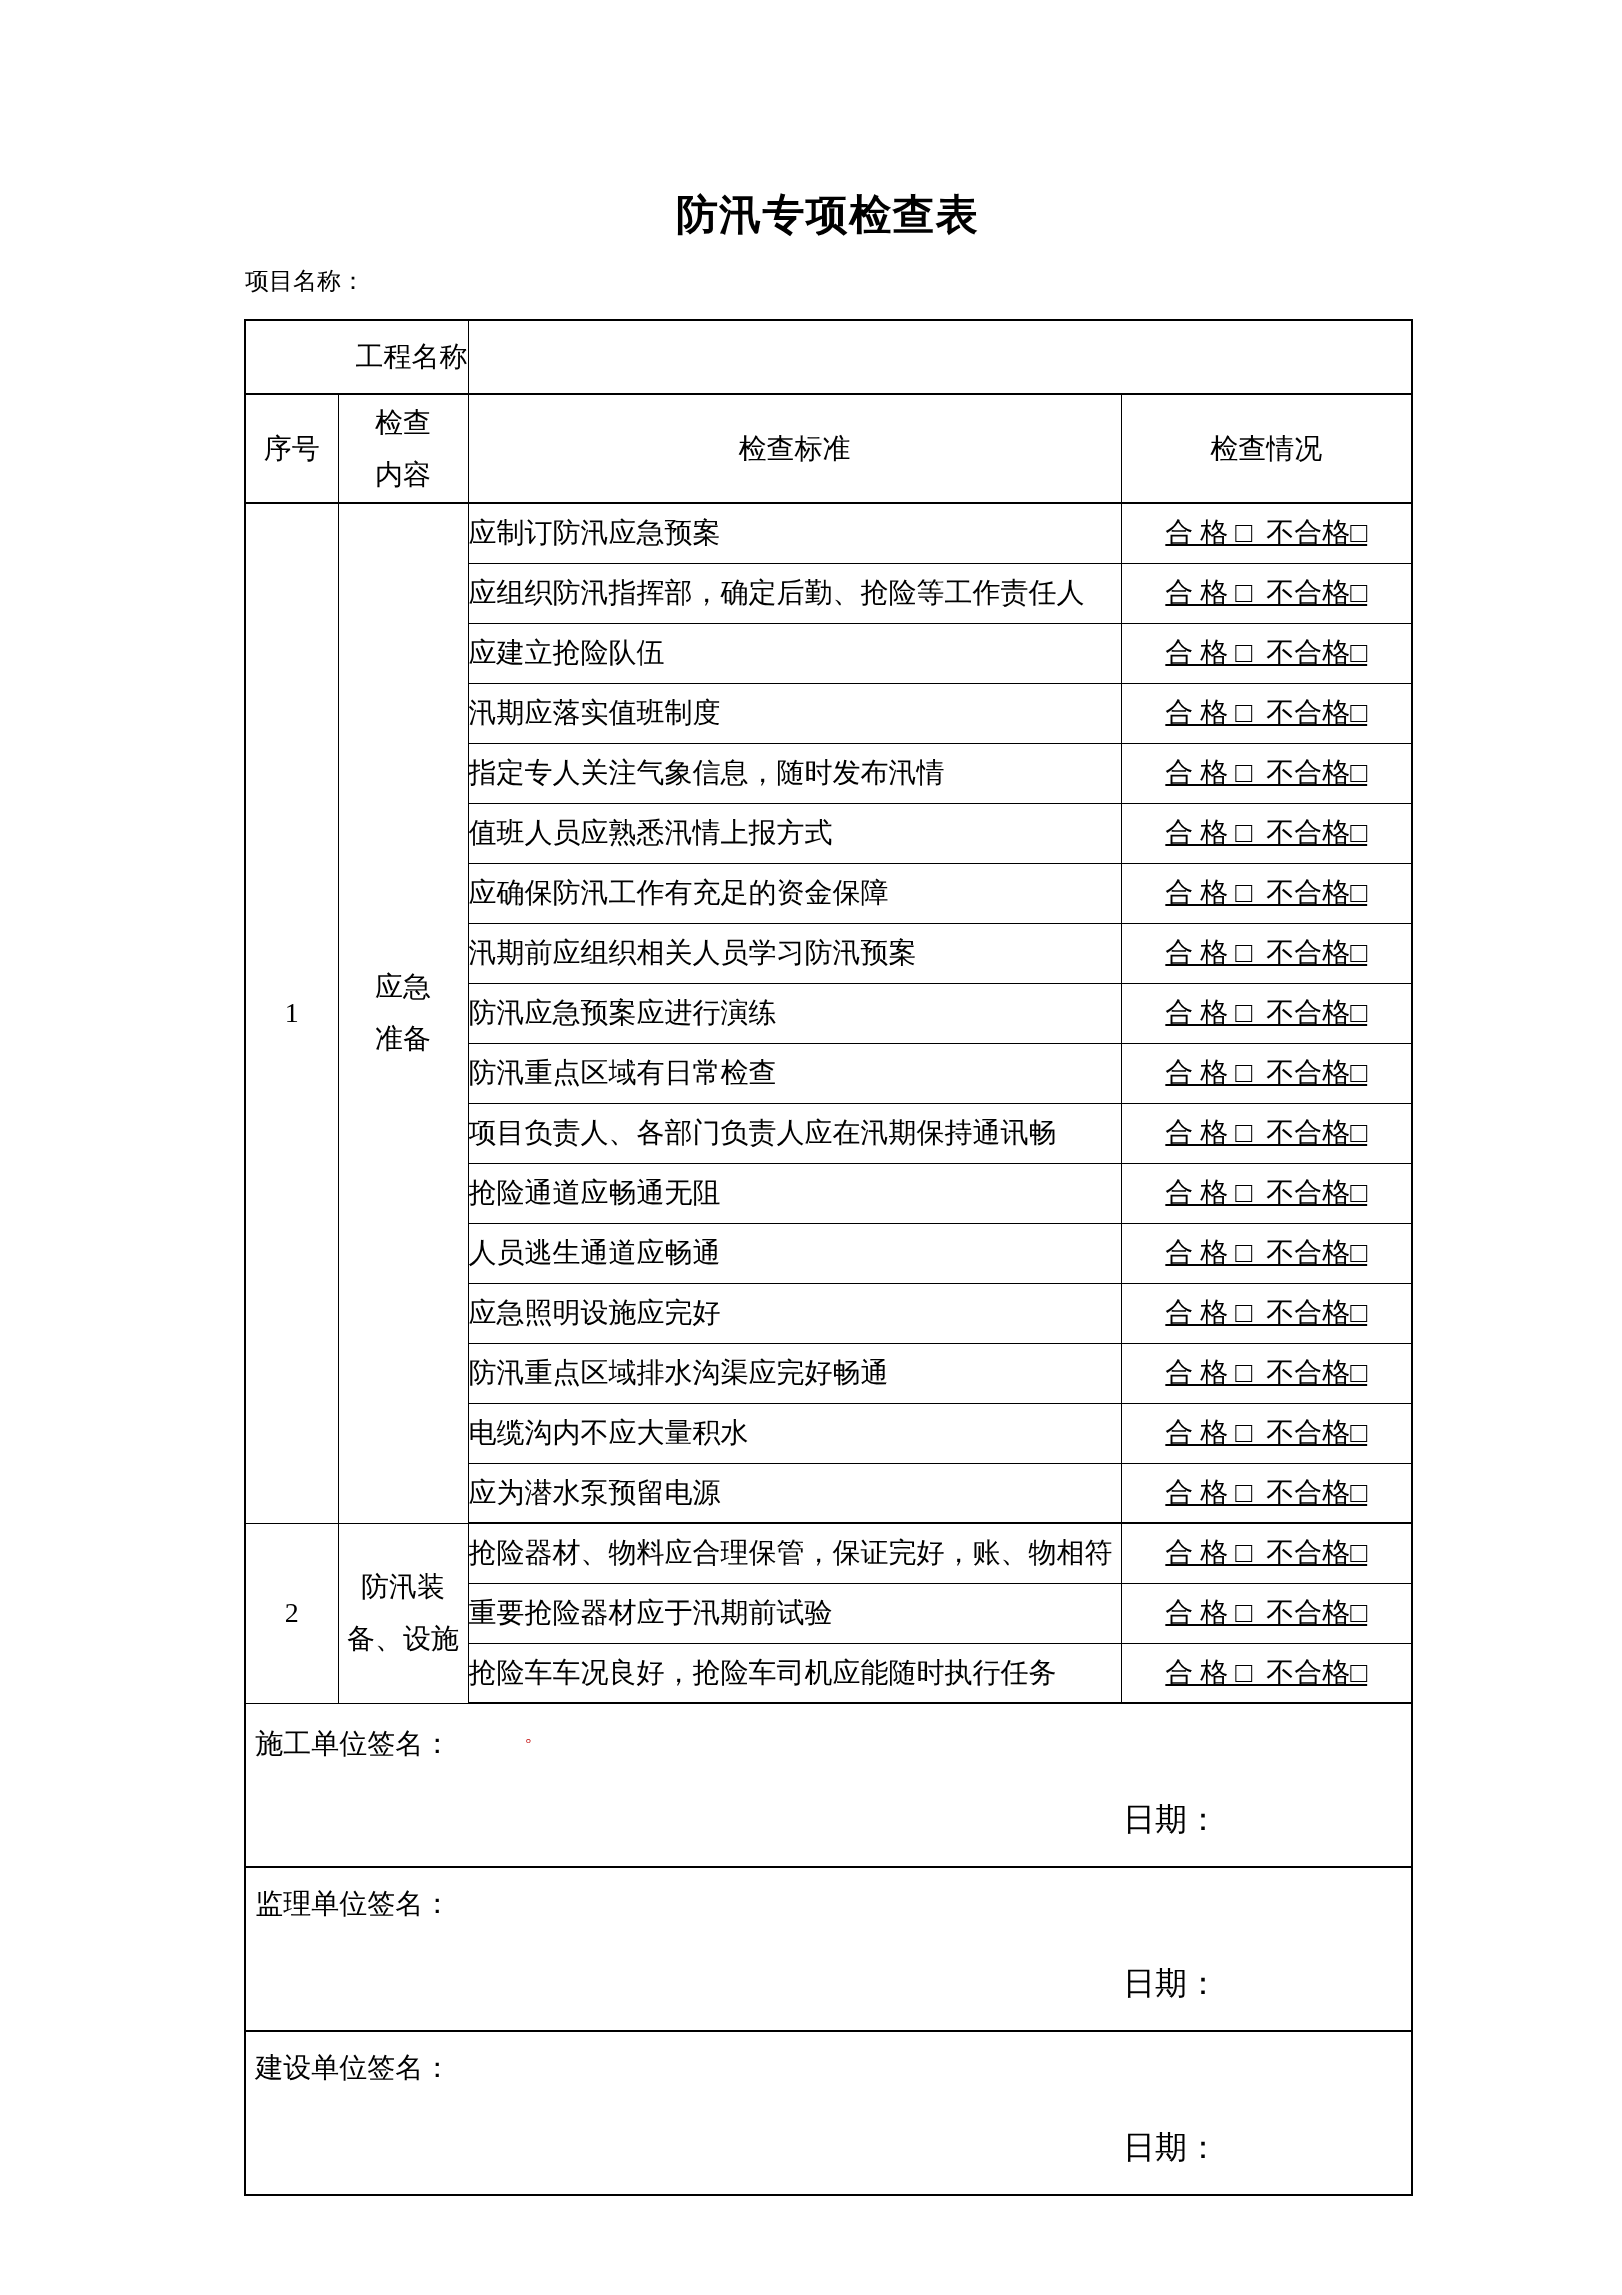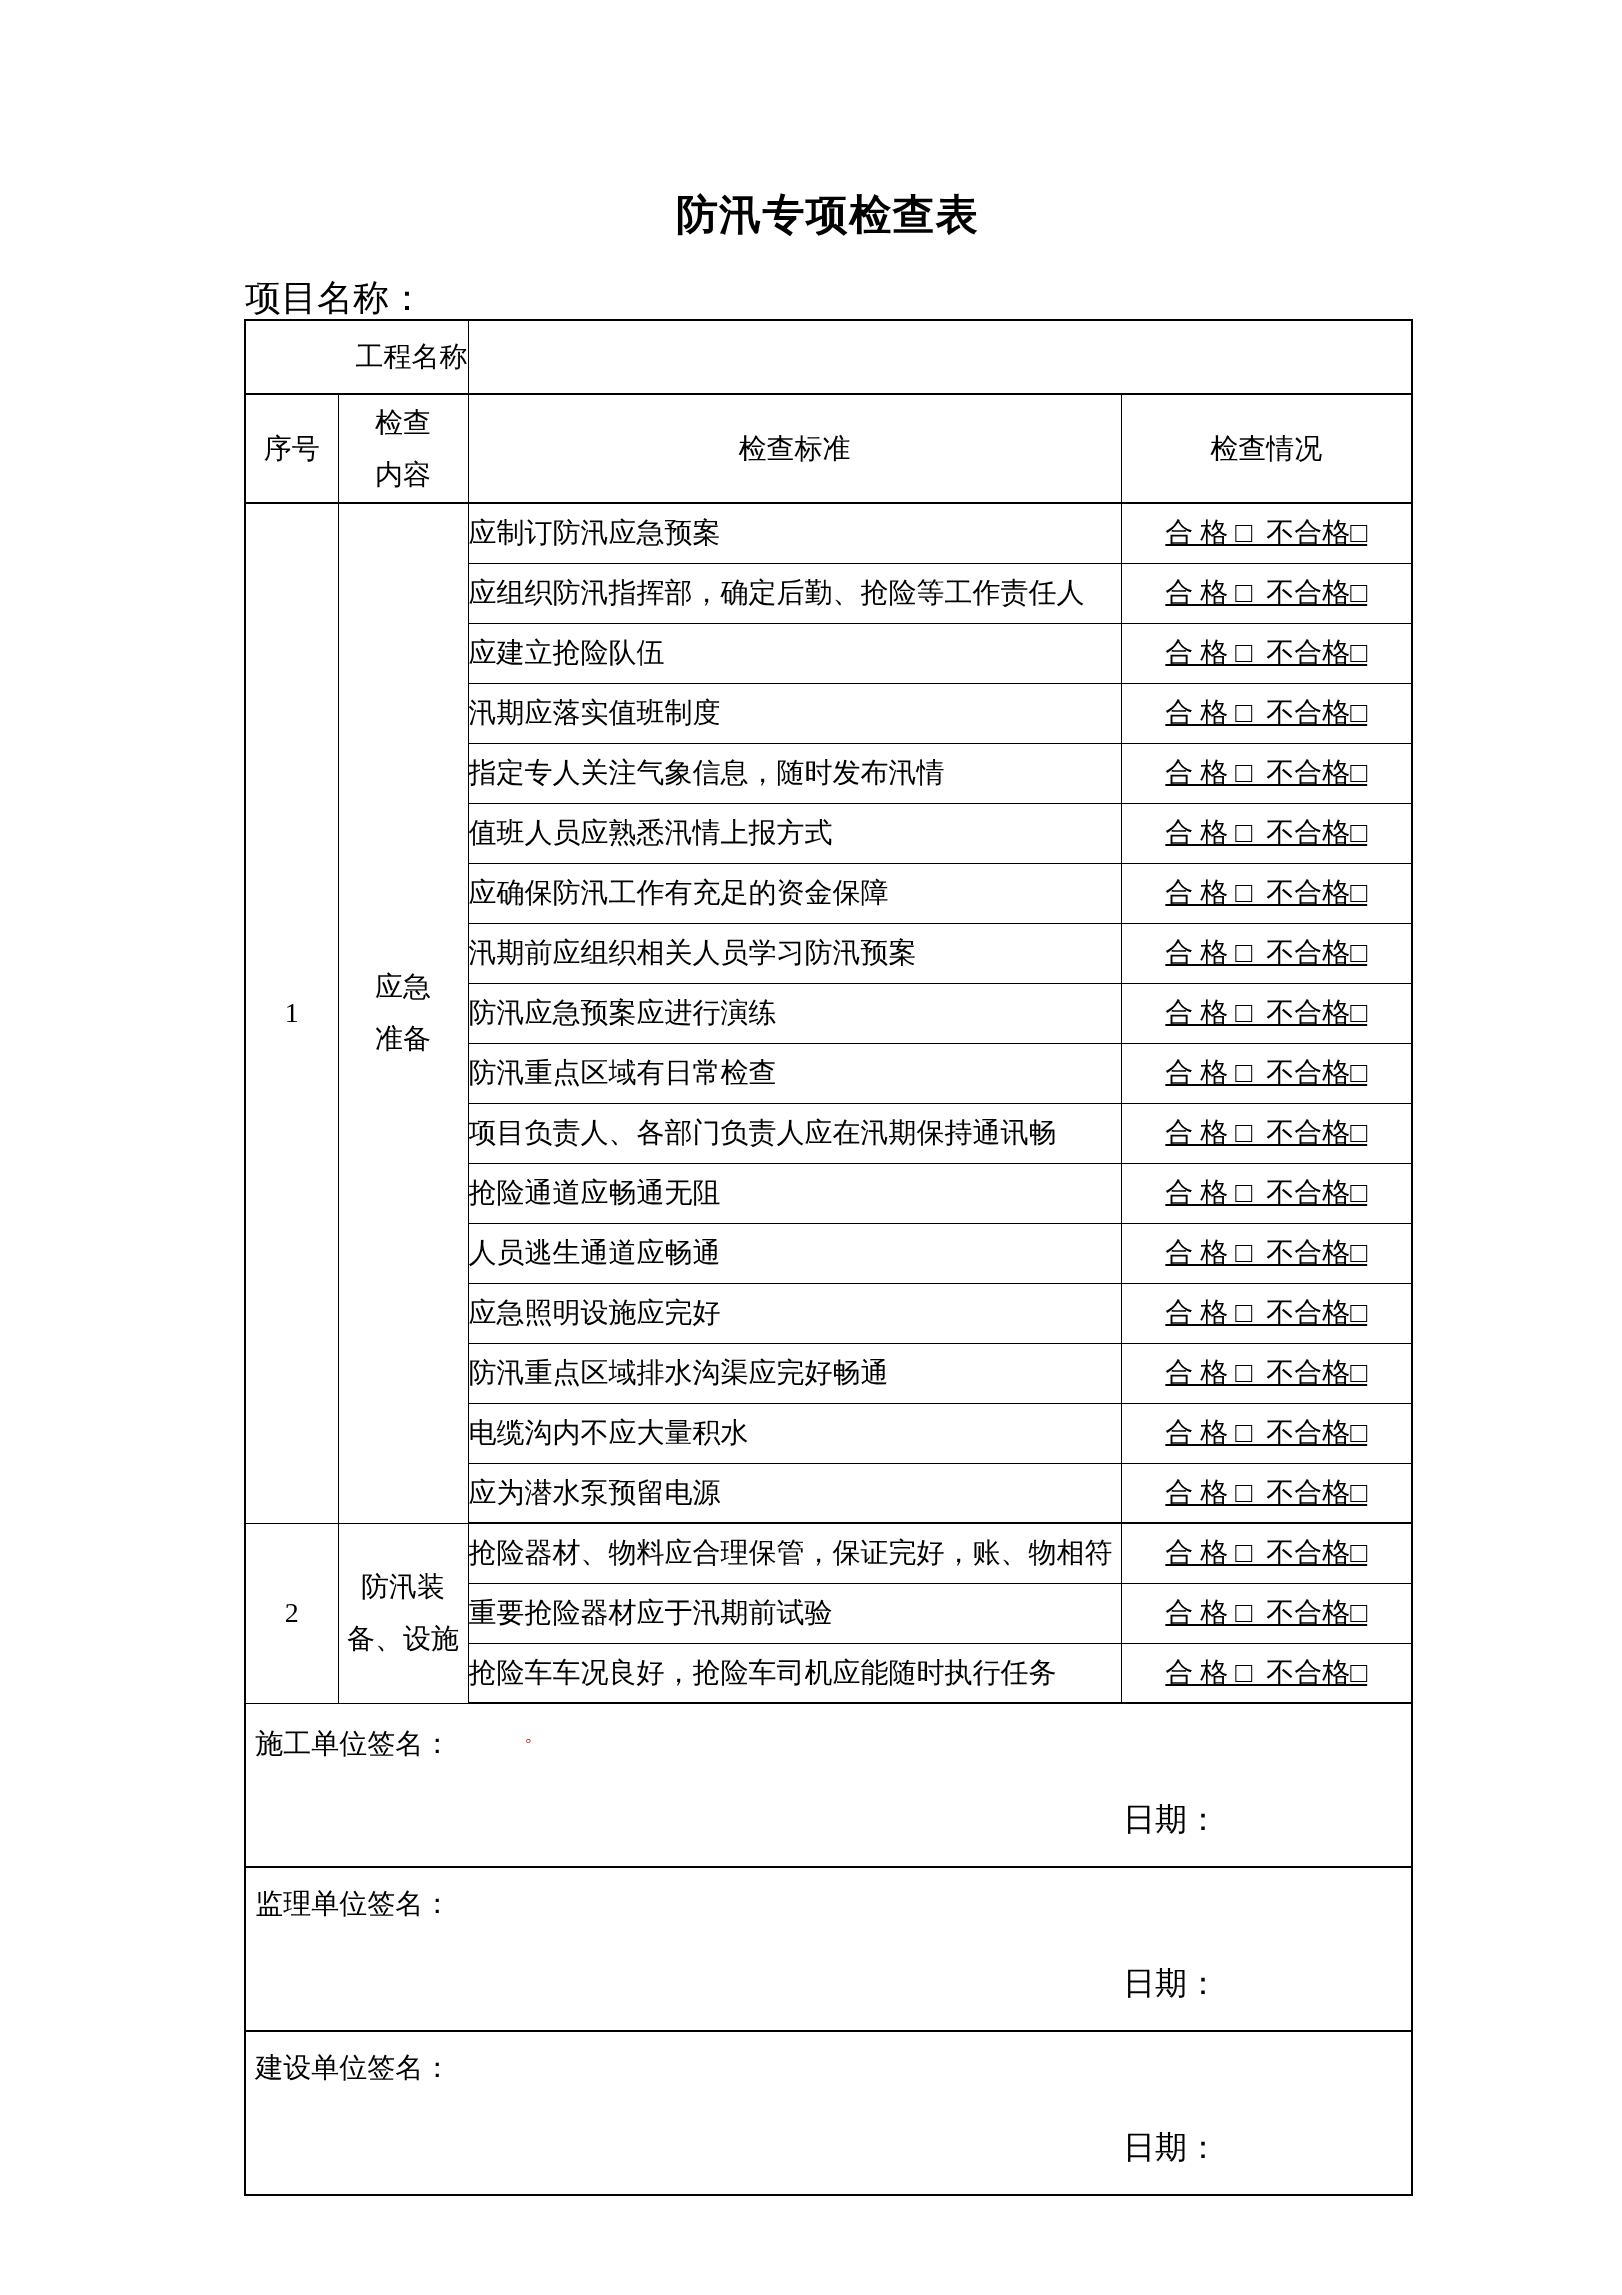--- a/index.html
+++ b/index.html
@@ -5,21 +5,21 @@
   html,body{margin:0;padding:0;}
   body{
     width:1623px;height:2295px;background:#ffffff;position:relative;
     font-family:"Liberation Serif","DejaVu Serif",serif;color:#000;
   }
   .page-title{
     position:absolute;top:171px;left:0;width:1623px;text-align:center;
     font-size:42px;font-weight:bold;letter-spacing:1.3px;margin:16px;
   }
   .project-label{
-    position:absolute;left:245px;top:274px;font-size:36px;
+    position:absolute;left:245px;top:265px;font-size:24px;
   }
   table.check-table{
     position:absolute;left:244px;top:319px;width:1167px;
     border-collapse:collapse;table-layout:fixed;
   }
   table.check-table td{
     border:1.3px solid #000;vertical-align:middle;font-size:28px;
     overflow:hidden;padding:0;
   }
   table.check-table{border:2px solid #000;}

